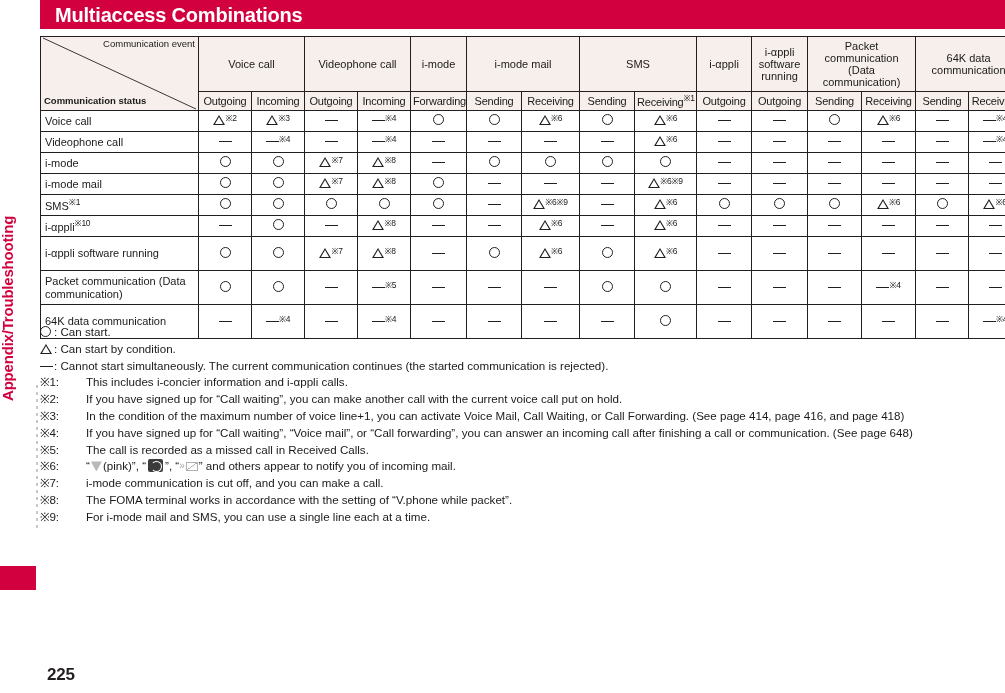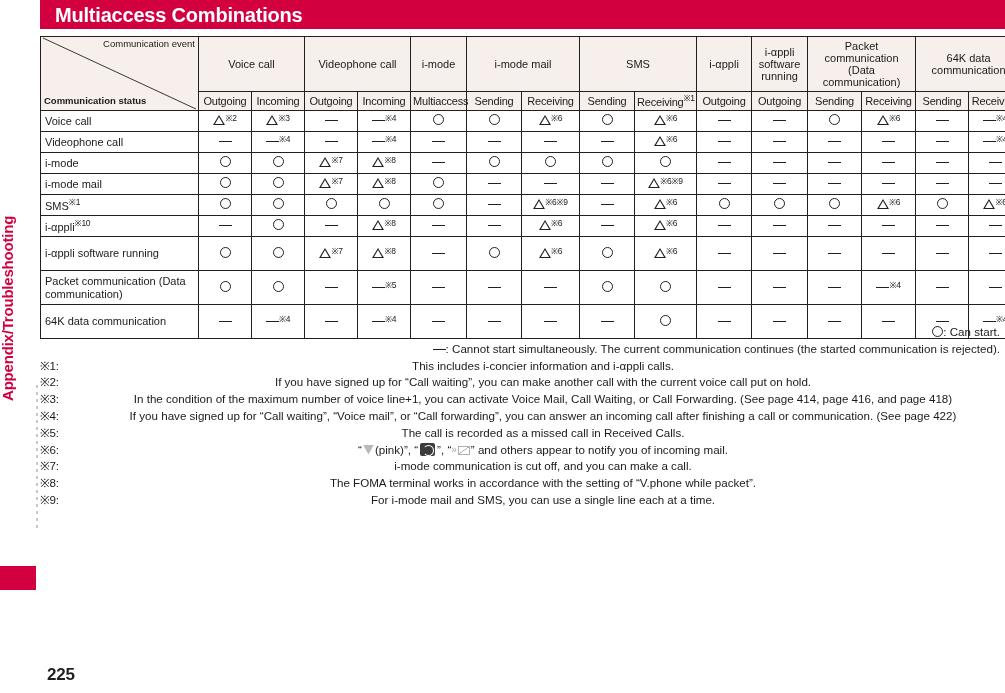--- a/index.html
+++ b/index.html
@@ -178,33 +178,33 @@
 
   
   #notes {
     position: absolute;
     left: 40px;
     top: 324px;
     width: 960px;
     font-size: 11.6px;
     line-height: 16.8px;
   }
-  .legend-line { white-space: nowrap; text-align: right; }
+  .legend-line { white-space: nowrap; }
   .legend-line .lg-sym { display: inline-block; width: 14px; }
   .note-row {
     display: flex;
     align-items: baseline;
     white-space: nowrap;
   }
   .note-key {
     width: 46px;
     flex: 0 0 46px;
     letter-spacing: -0.2px;
   }
-  .note-txt { flex: 1 1 auto; text-align: center; }
+  .note-txt { flex: 1 1 auto; }
 
   .ic-mail {
     display: inline-block;
     width: 11px; height: 10px;
     background: #b9b9b9;
     clip-path: polygon(0 0, 100% 0, 50% 100%);
     vertical-align: -1px;
     margin: 0 1px;
   }
   .ic-box {
@@ -310,21 +310,21 @@
           <th class="grp" colspan="1">i-αppli</th>
           <th class="grp" colspan="1">i-αppli software running</th>
           <th class="grp" colspan="2">Packet communication (Data communication)</th>
           <th class="grp" colspan="2">64K data communication</th>
         </tr>
         <tr id="subhdr-row">
             <th class="sub">Outgoing</th>
             <th class="sub">Incoming</th>
             <th class="sub">Outgoing</th>
             <th class="sub">Incoming</th>
-            <th class="sub">Multiaccess</th>
+            <th class="sub">Forwarding</th>
             <th class="sub">Sending</th>
             <th class="sub">Receiving</th>
             <th class="sub">Sending</th>
             <th class="sub">Receiving<span class="ref">※1</span></th>
             <th class="sub">Outgoing</th>
             <th class="sub">Outgoing</th>
             <th class="sub">Sending</th>
             <th class="sub">Receiving</th>
             <th class="sub">Sending</th>
             <th class="sub">Receiving</th>
@@ -493,38 +493,39 @@
             <td class="cell"><span class="sym"><span class="dash"></span></span></td>
             <td class="cell"><span class="sym"><span class="dash"></span><span class="ref-inline">※4</span></span></td>
           </tr>
         </tbody>
     </table>
   </div>
 
   <div id="notes">
     <div id="legend-block">
         <div class="legend-line"><span class="lg-sym"><span class="circ"></span></span><span>: Can start.</span></div>
+        <div class="legend-line"><span class="lg-sym"><span class="tri"></span></span><span>: Can start by condition.</span></div>
         <div class="legend-line"><span class="lg-sym"><span class="dash"></span></span><span>: Cannot start simultaneously. The current communication continues (the started communication is rejected).</span></div>
       </div>
     <div id="notes-block">
         <div class="note-row">
           <span class="note-key">※1:</span>
           <span class="note-txt">This includes i-concier information and i-αppli calls.</span>
         </div>
         <div class="note-row">
           <span class="note-key">※2:</span>
           <span class="note-txt">If you have signed up for “Call waiting”, you can make another call with the current voice call put on hold.</span>
         </div>
         <div class="note-row">
           <span class="note-key">※3:</span>
           <span class="note-txt">In the condition of the maximum number of voice line+1, you can activate Voice Mail, Call Waiting, or Call Forwarding. (See page 414, page 416, and page 418)</span>
         </div>
         <div class="note-row">
           <span class="note-key">※4:</span>
-          <span class="note-txt">If you have signed up for “Call waiting”, “Voice mail”, or “Call forwarding”, you can answer an incoming call after finishing a call or communication. (See page 422)</span>
+          <span class="note-txt">If you have signed up for “Call waiting”, “Voice mail”, or “Call forwarding”, you can answer an incoming call after finishing a call or communication. (See page 648)</span>
         </div>
         <div class="note-row">
           <span class="note-key">※5:</span>
           <span class="note-txt">The call is recorded as a missed call in Received Calls.</span>
         </div>
         <div class="note-row">
           <span class="note-key">※6:</span>
           <span class="note-txt">“<span class="ic-mail"></span>(pink)”, “<span class="ic-box"></span>”, “<span class="ic-arrows">»</span><span class="ic-env"></span>” and others appear to notify you of incoming mail.</span>
         </div>
         <div class="note-row">

